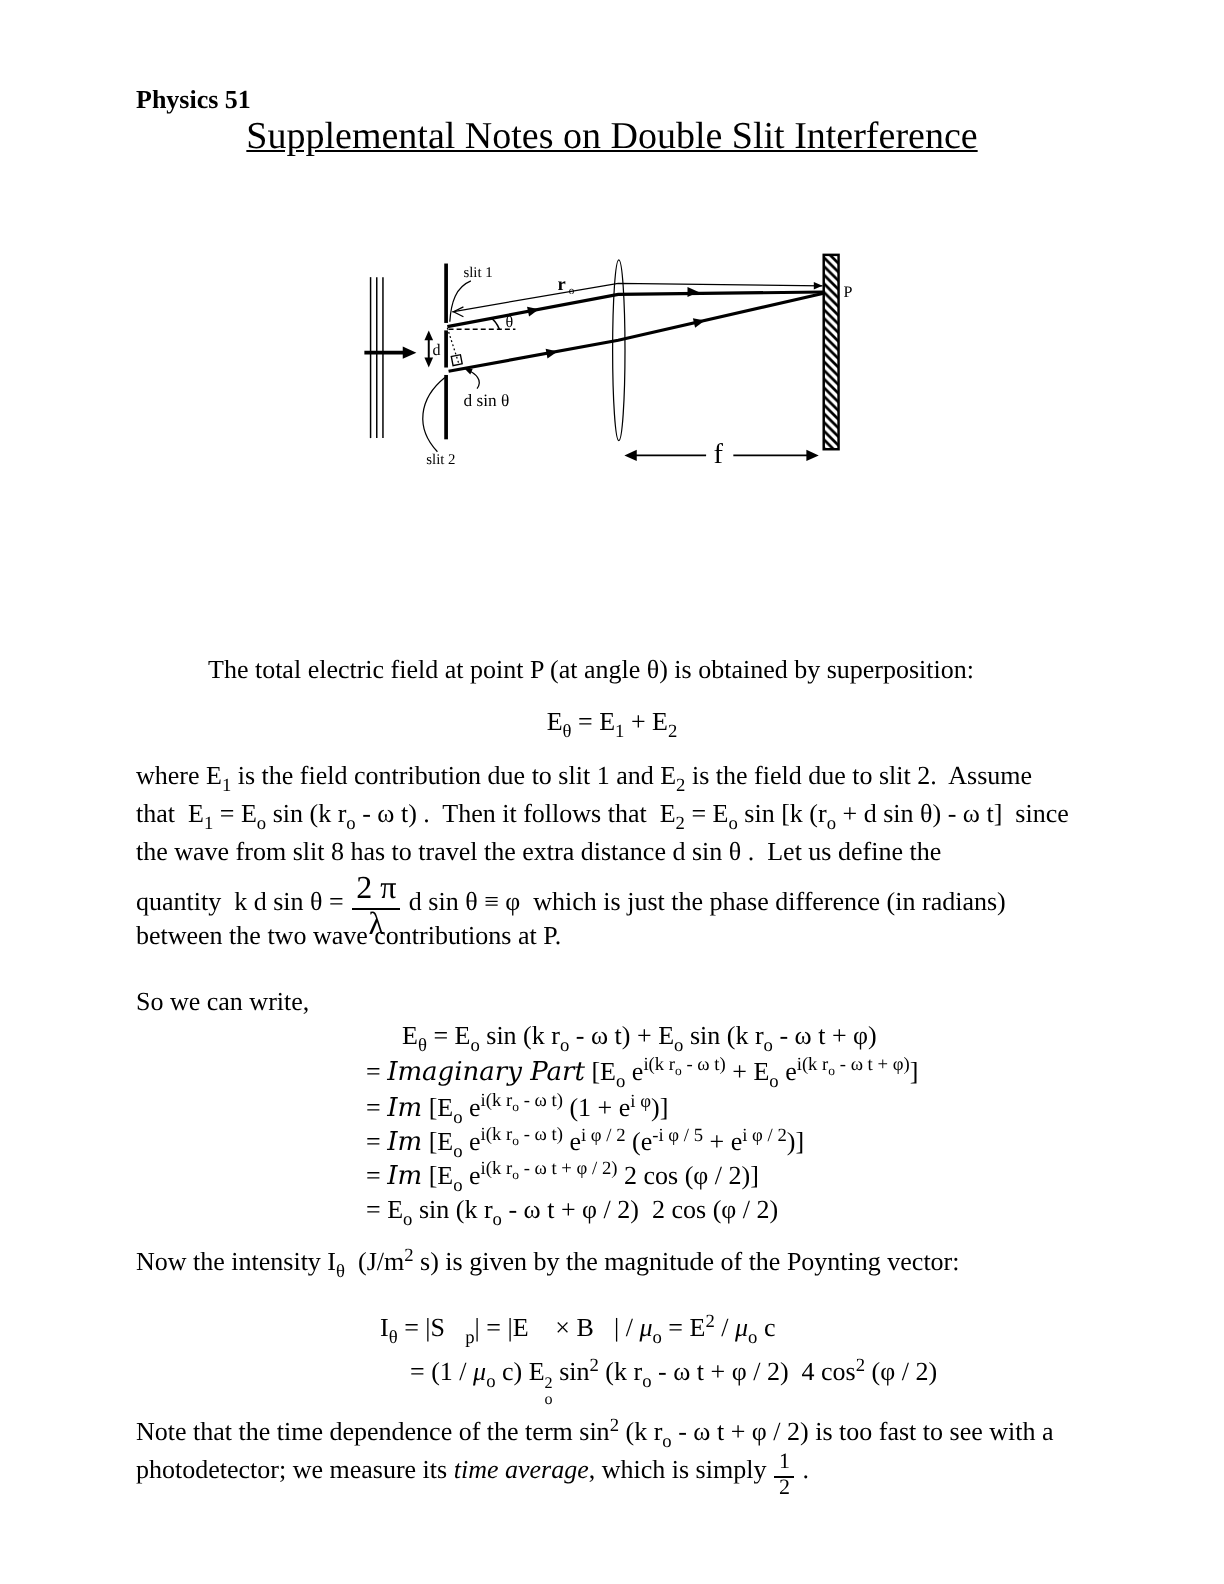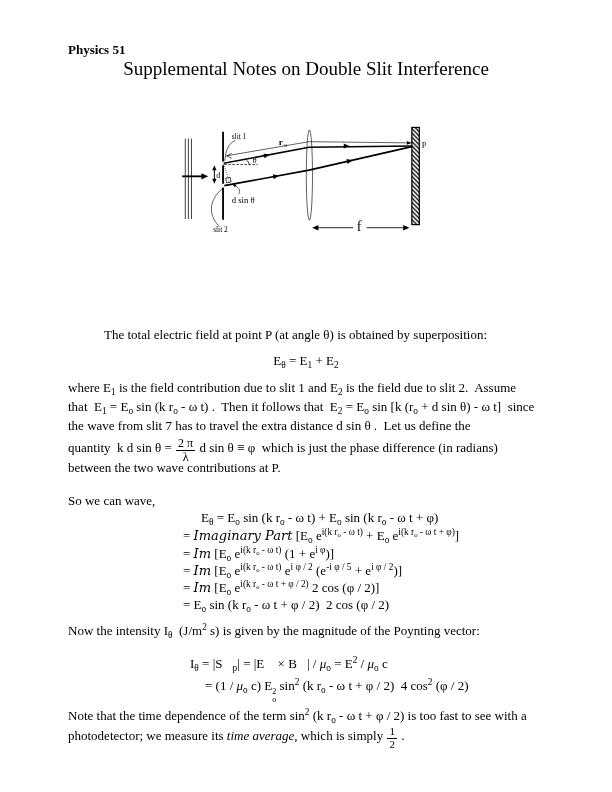--- a/index.html
+++ b/index.html
@@ -6,28 +6,28 @@
   body{
     width:612px;height:792px;background:#ffffff;color:#000;
     font-family:"Liberation Serif",serif;position:relative;overflow:hidden;
   }
   .abs{position:absolute;}
   .tline{white-space:pre;font-size:13px;line-height:17px;}
   sub,sup{font-size:0.72em;line-height:0;}
   sub{vertical-align:-0.35em;}
   sup{vertical-align:0.5em;}
   .scr{font-family:"DejaVu Serif",serif;font-style:italic;}
-  .frac{display:inline-block;text-align:center;vertical-align:-0.75em;line-height:1.05;margin:0 1px;font-size:12px;}
+  .frac{display:inline-block;text-align:center;vertical-align:-0.75em;line-height:1.05;margin:0 1px;font-size:16px;}
   .frac .fn{display:block;border-bottom:1px solid #000;padding:0 2px;}
   .frac .fd{display:block;}
   .fr-half{font-size:11px;vertical-align:-0.7em;}
   .stk{display:inline-flex;flex-direction:column;align-items:flex-start;font-size:0.62em;line-height:1.05;vertical-align:-0.45em;}
   .stk span{display:block;}
   #course{top:42px;left:68px;font-size:13px;font-weight:bold;}
-  #title{top:58px;left:0;right:0;text-align:center;font-size:19px;}
+  #title{top:58px;left:0;right:0;text-align:center;font-size:19px;text-decoration:underline;}
   svg text{font-family:"Liberation Serif",serif;fill:#000;}
 </style>
 </head>
 <body>
 
 <div class="abs" id="course">Physics 51</div>
 <div class="abs" id="title">Supplemental Notes on Double Slit Interference</div>
 
 <svg class="abs" style="left:0;top:120px;" width="612" height="195" viewBox="0 120 612 315">
   <defs>
@@ -109,25 +109,25 @@
     <polygon points="-10,-4.5 0,0 -10,4.5" transform="translate(473,294)"></polygon>
   </g>
   <text x="388" y="300" font-size="23">f</text>
 </svg>
 
 <div class="abs tline" style="left:68px;top:326px;margin-left:36px;">The total electric field at point P (at angle θ) is obtained by superposition:</div>
 <div class="abs tline" style="left:0;right:0;top:352px;text-align:center;">E<sub>θ</sub> = E<sub>1</sub> + E<sub>2</sub></div>
 
 <div class="abs tline" style="left:68px;top:379px;">where E<sub>1</sub> is the field contribution due to slit 1 and E<sub>2</sub> is the field due to slit 2.  Assume</div>
 <div class="abs tline" style="left:68px;top:398px;">that  E<sub>1</sub> = E<sub>o</sub> sin (k r<sub>o</sub> - ω t) .  Then it follows that  E<sub>2</sub> = E<sub>o</sub> sin [k (r<sub>o</sub> + d sin θ) - ω t]  since</div>
-<div class="abs tline" style="left:68px;top:417px;">the wave from slit 7 has to travel the extra distance d sin θ .  Let us define the</div>
+<div class="abs tline" style="left:68px;top:417px;">the wave from slit 8 has to travel the extra distance d sin θ .  Let us define the</div>
 <div class="abs tline" style="left:68px;top:437px;">quantity  k d sin θ = <span class="frac"><span class="fn">2 π</span><span class="fd">λ</span></span> d sin θ ≡ φ  which is just the phase difference (in radians)</div>
 <div class="abs tline" style="left:68px;top:459px;">between the two wave contributions at P.</div>
 
-<div class="abs tline" style="left:68px;top:492px;">So we can wave,</div>
+<div class="abs tline" style="left:68px;top:492px;">So we can write,</div>
 
 <div class="abs tline" style="left:169px;top:509px;margin-left:32px;">E<sub>θ</sub> = E<sub>o</sub> sin (k r<sub>o</sub> - ω t) + E<sub>o</sub> sin (k r<sub>o</sub> - ω t + φ)</div>
 <div class="abs tline" style="left:183px;top:527px;">= <span class="scr">Imaginary Part</span> [E<sub>o</sub> e<sup>i(k r<sub>o</sub> - ω t)</sup> + E<sub>o</sub> e<sup>i(k r<sub>o</sub> - ω t + φ)</sup>]</div>
 <div class="abs tline" style="left:183px;top:545px;">= <span class="scr">Im</span> [E<sub>o</sub> e<sup>i(k r<sub>o</sub> - ω t)</sup> (1 + e<sup>i φ</sup>)]</div>
 <div class="abs tline" style="left:183px;top:562px;">= <span class="scr">Im</span> [E<sub>o</sub> e<sup>i(k r<sub>o</sub> - ω t)</sup> e<sup>i φ / 2</sup> (e<sup>-i φ / 5</sup> + e<sup>i φ / 2</sup>)]</div>
 <div class="abs tline" style="left:183px;top:579px;">= <span class="scr">Im</span> [E<sub>o</sub> e<sup>i(k r<sub>o</sub> - ω t + φ / 2)</sup> 2 cos (φ / 2)]</div>
 <div class="abs tline" style="left:183px;top:596px;">= E<sub>o</sub> sin (k r<sub>o</sub> - ω t + φ / 2)  2 cos (φ / 2)</div>
 
 <div class="abs tline" style="left:68px;top:622px;">Now the intensity I<sub>θ</sub>  (J/m<sup>2</sup> s) is given by the magnitude of the Poynting vector:</div>
 

